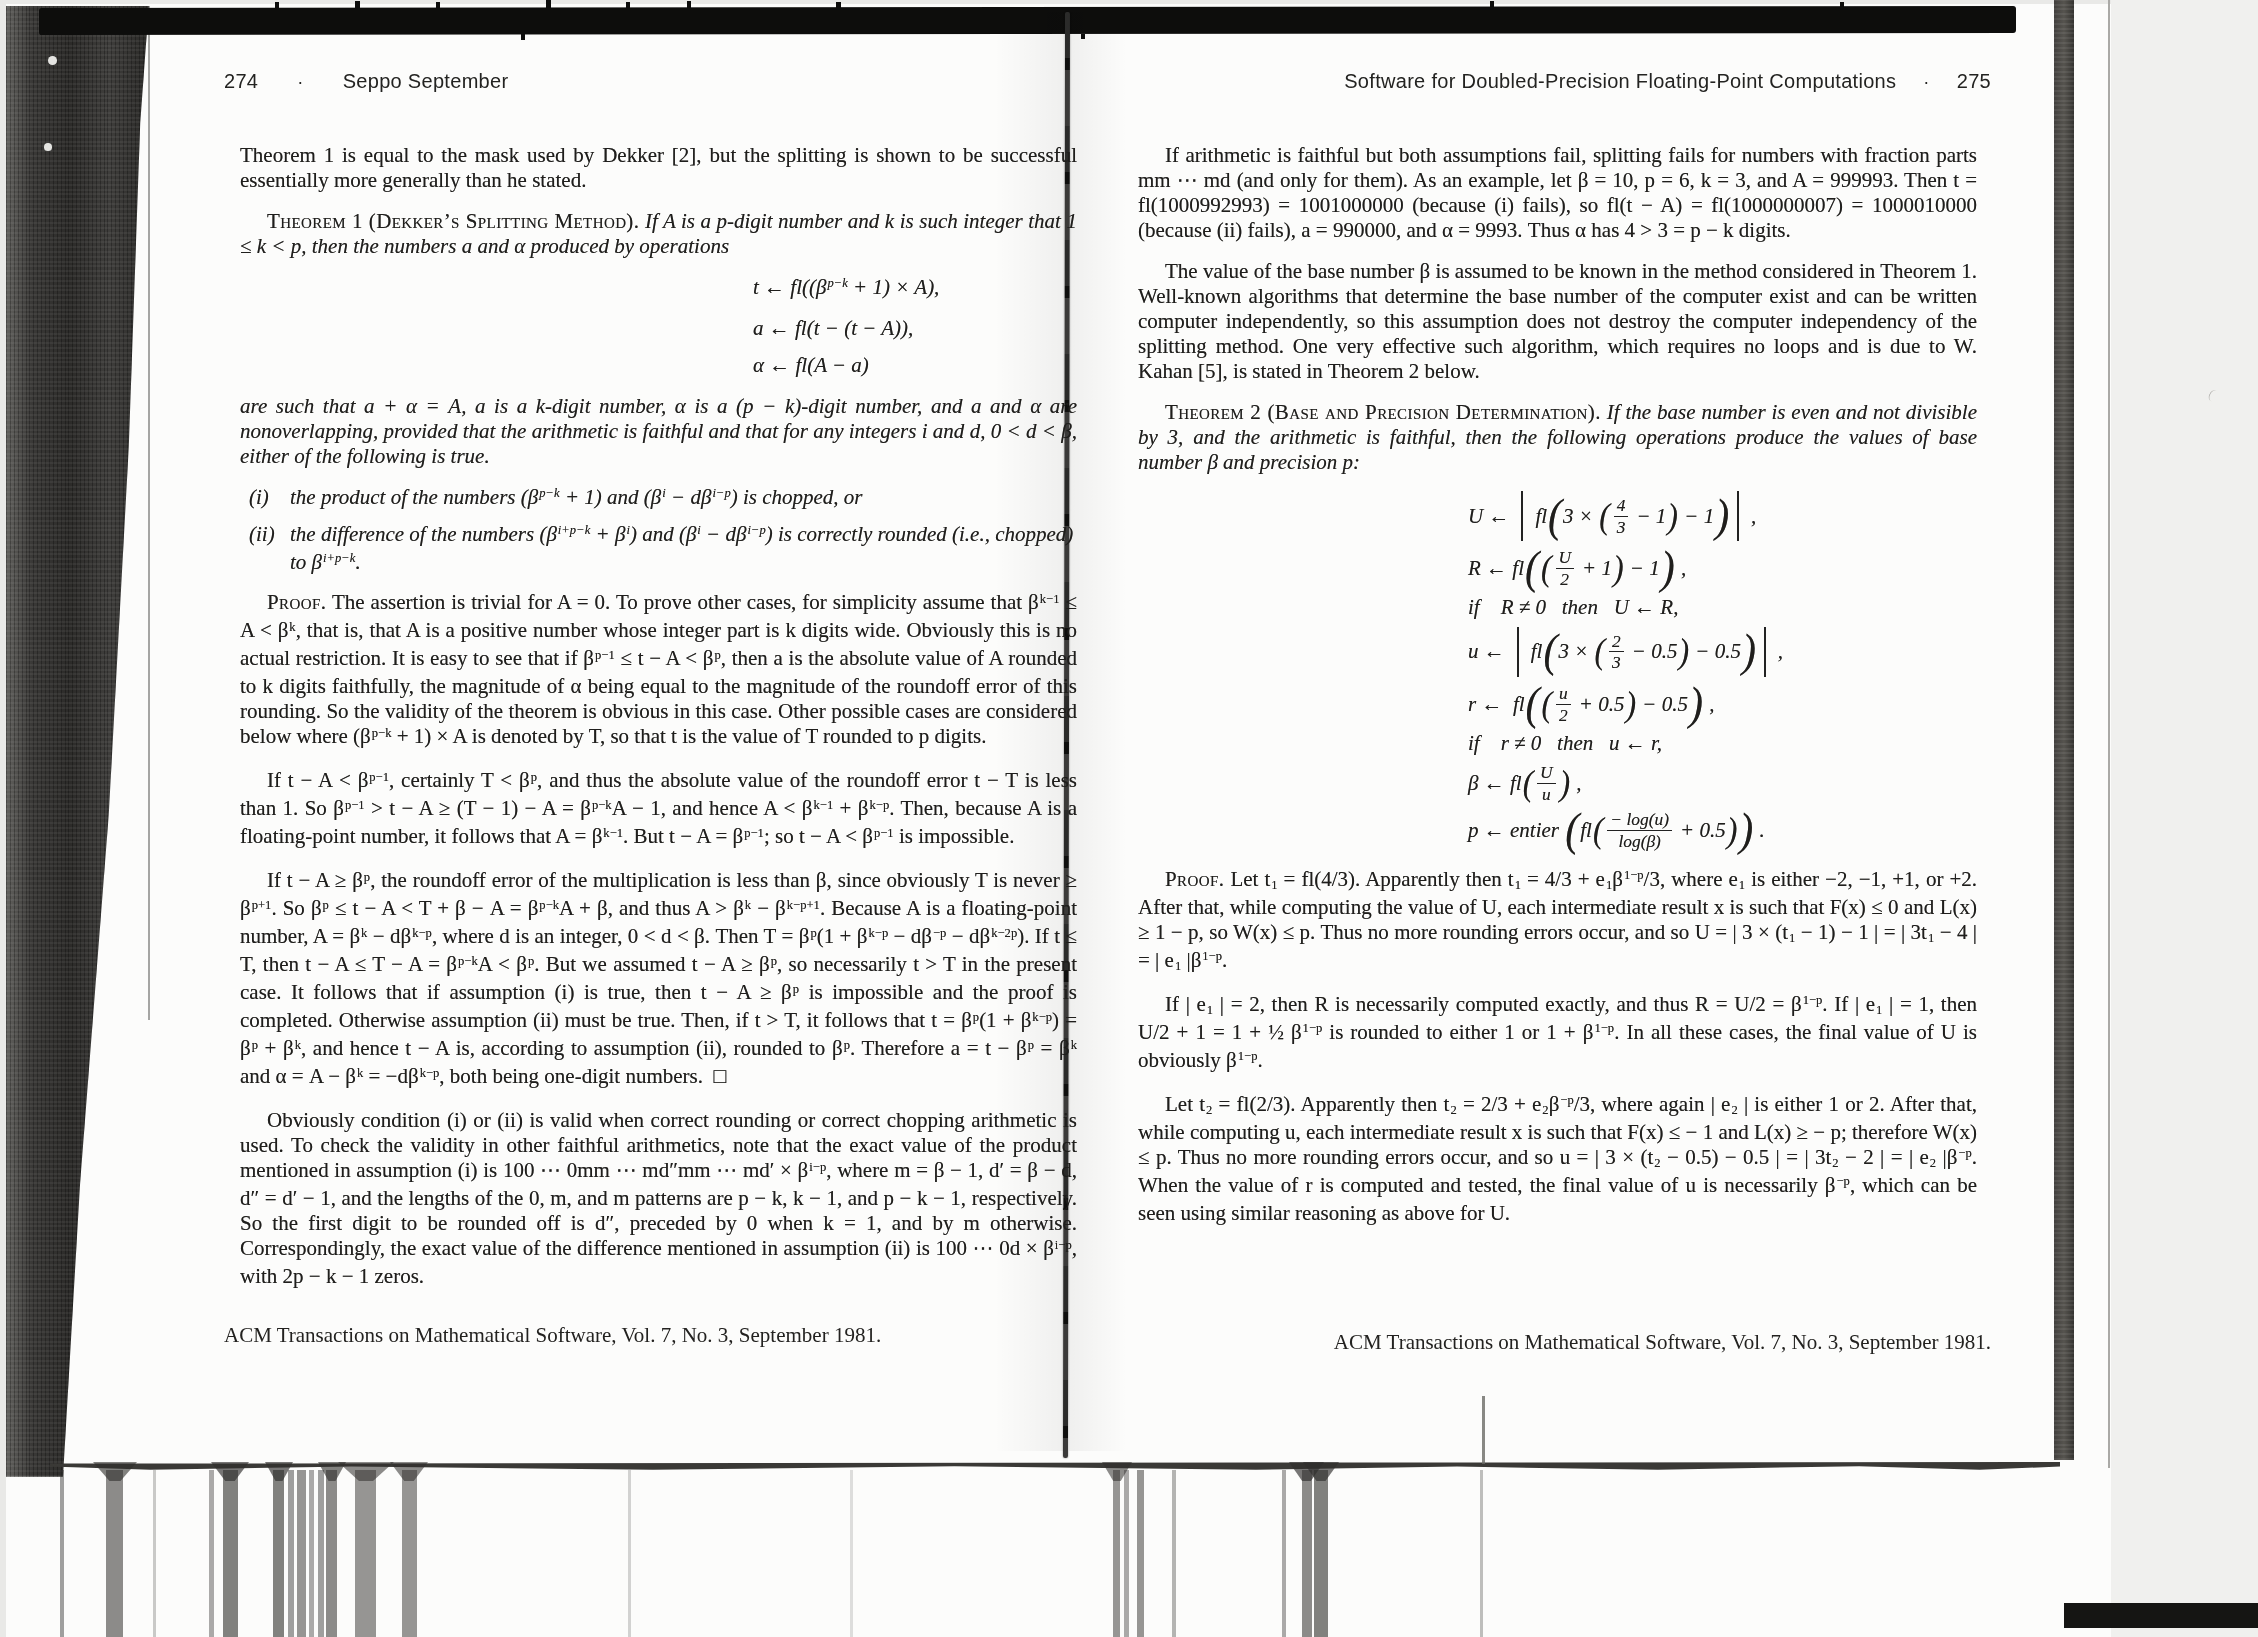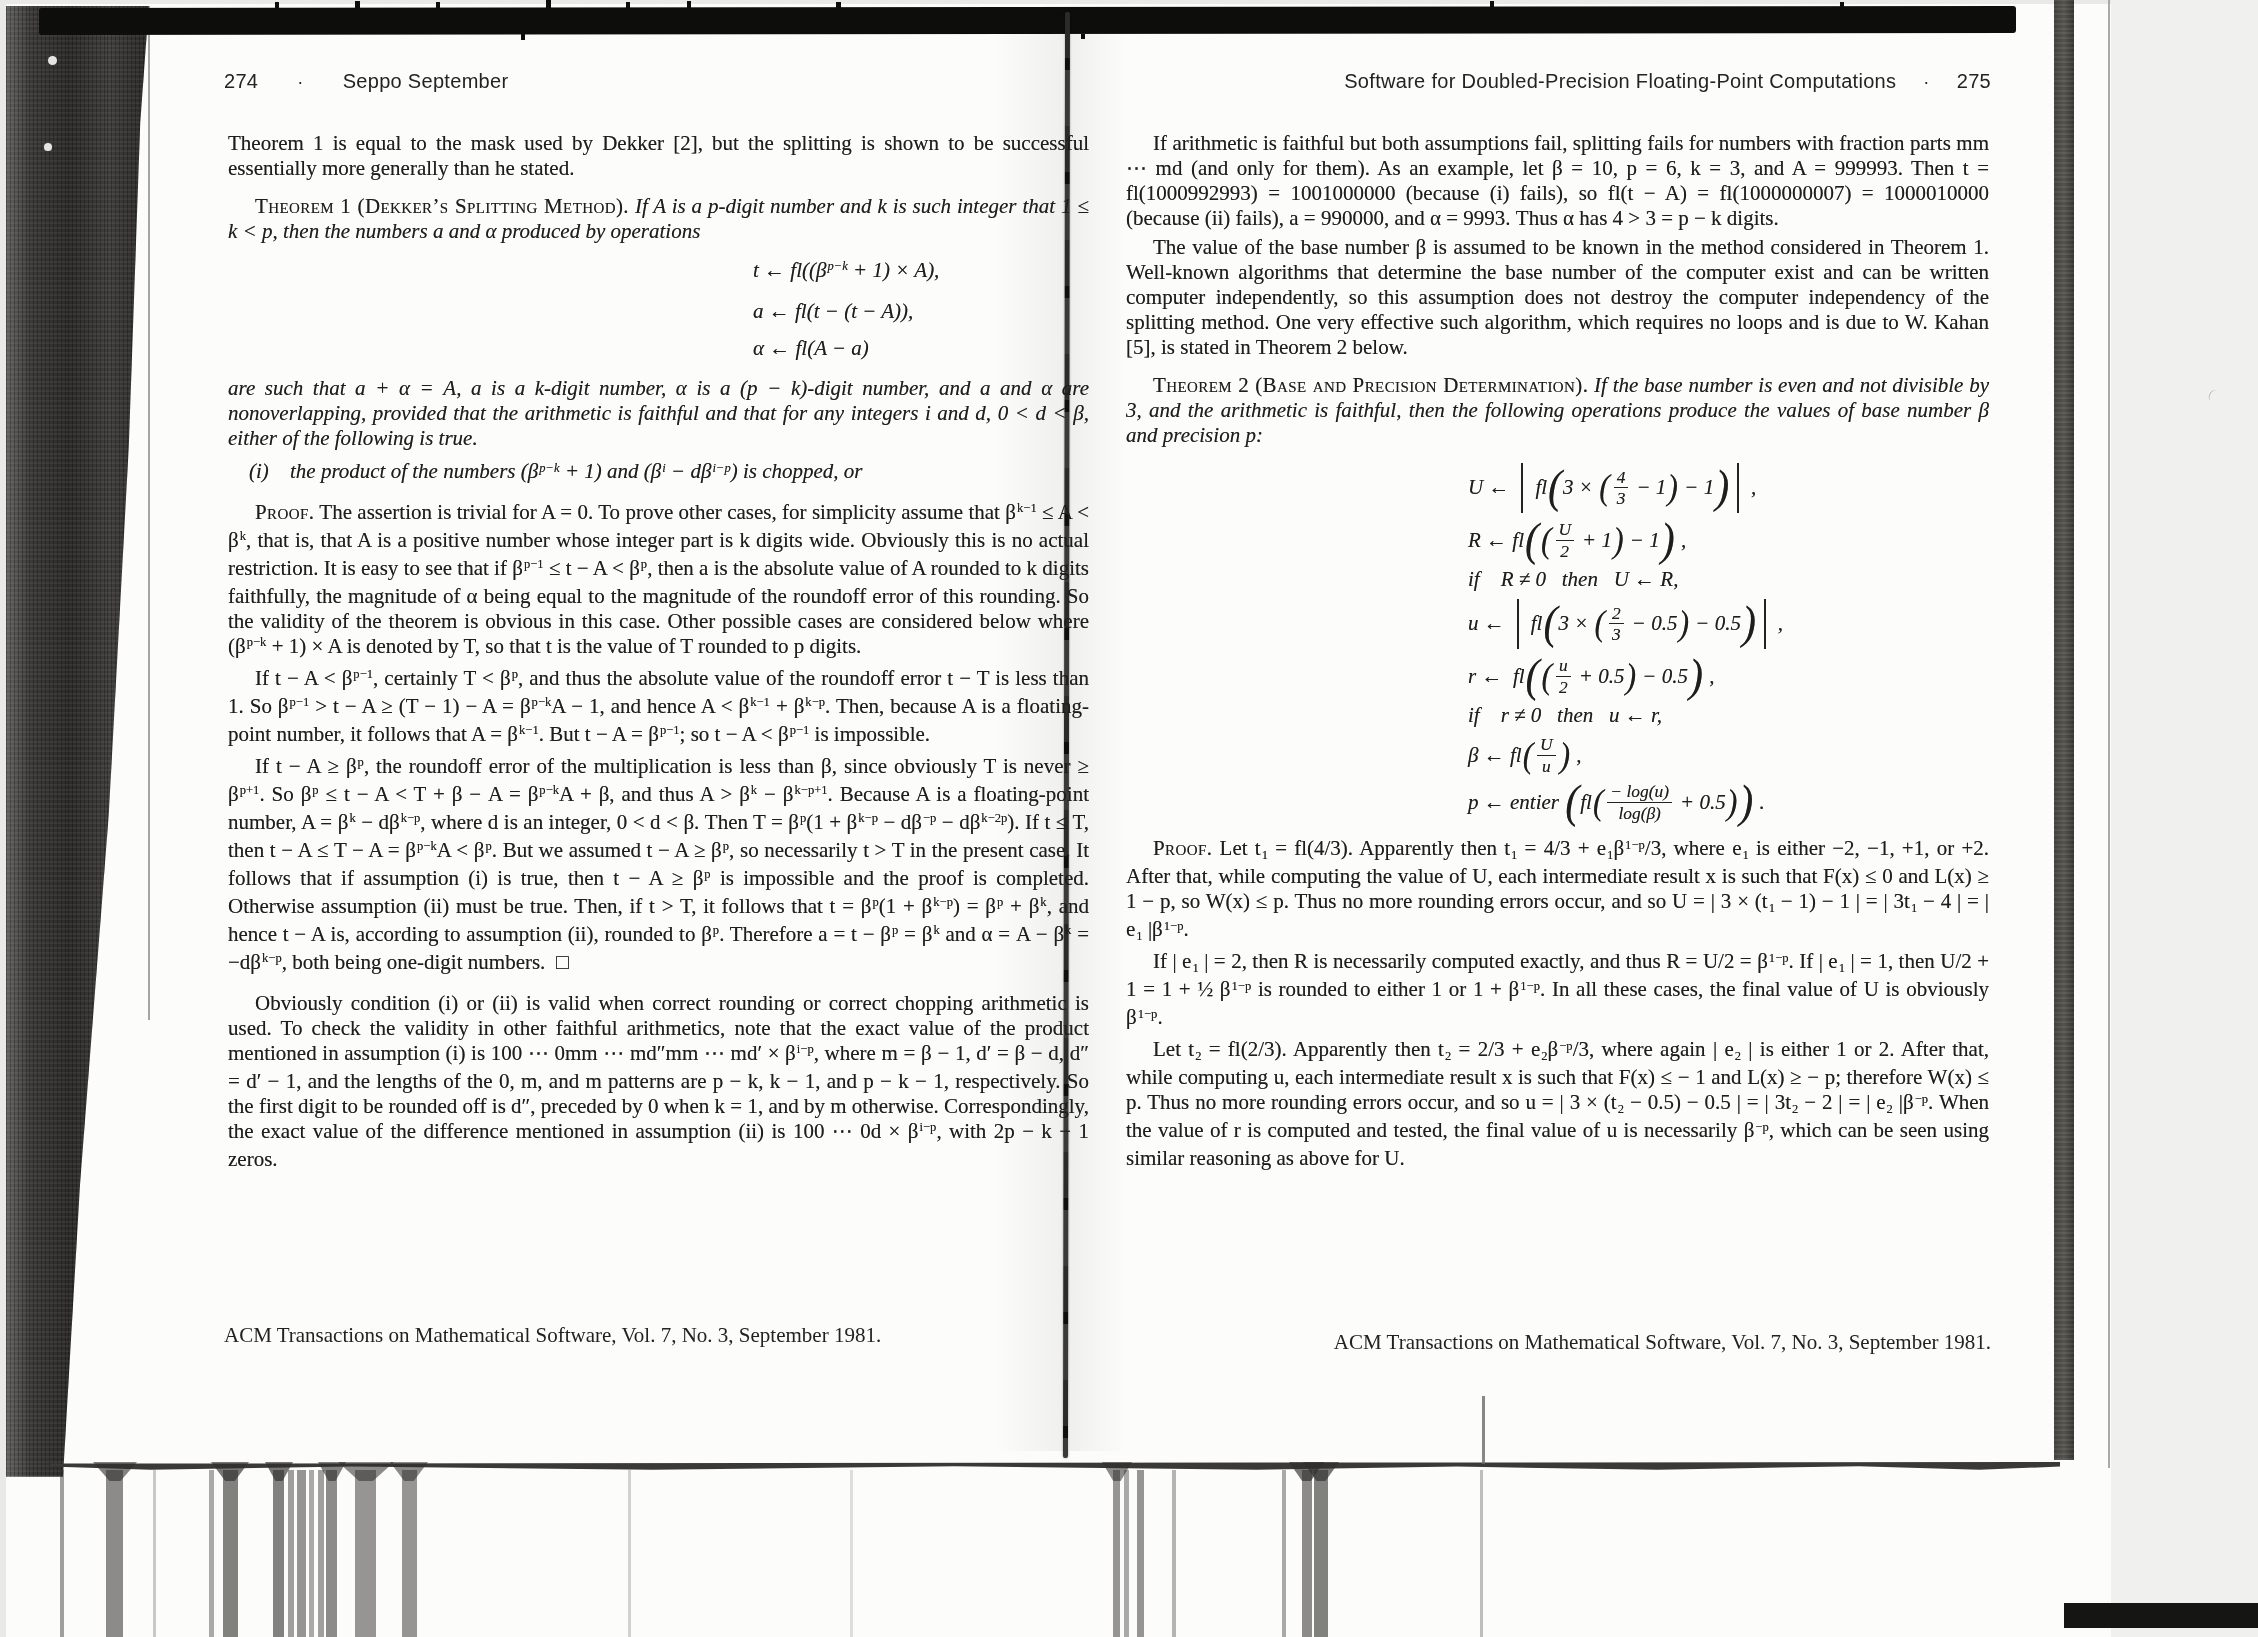--- a/index.html
+++ b/index.html
@@ -38,21 +38,21 @@
   .bottom-right-bar{position:absolute;left:2064px;top:1603px;width:194px;height:25px;background:#151513;}
   .short-mark{position:absolute;left:1482px;top:1396px;width:2.9px;height:68px;background:#6a6a67;opacity:.8;}
   .margin-speck{position:absolute;left:2209px;top:390px;width:8.7px;height:11.6px;border-left:1.9px solid #b5b4b1;
       border-radius:50%;transform:rotate(25deg);}
   
   .runhead{position:absolute;top:70px;font-family:"Liberation Sans","DejaVu Sans",sans-serif;
       font-size:20px;letter-spacing:0.3px;color:#232321;display:flex;align-items:baseline;}
   .runhead .sep{margin:0 39px;font-size:18.3px;}
   .col{position:absolute;top:127px;font-size:21px;line-height:25px;
       text-shadow:0 0 0.5px rgba(30,30,28,.55);}
-  .col p{margin:4px;text-align:justify;}
+  .col p{margin:16px;text-align:justify;}
   .indent{text-indent:27px;}
   .it{font-style:italic;}
   .sc{font-variant:small-caps;font-style:normal;letter-spacing:0.4px;}
   .mt{margin-top:12.6px !important;}
   sup{font-size:60%;vertical-align:baseline;position:relative;top:-.55em;margin-left:1px;}
   sub{font-size:60%;vertical-align:baseline;position:relative;top:.28em;margin-left:1px;}
   .diseq{margin:14.5px 0 14.5px 529px;font-style:italic;text-align:left !important;}
   .diseq div{margin:12.6px 0;}
   .eqblock{margin:15.4px 0 13.5px 346px;}
   .eq{font-style:italic;white-space:pre-wrap;margin:6.8px 0;display:flex;align-items:center;text-align:left;}
@@ -149,20 +149,21 @@
 
     <div class="diseq">
       <div>t ← fl((β<sup>p−k</sup> + 1) × A),</div>
       <div>a ← fl(t − (t − A)),</div>
       <div>α ← fl(A − a)</div>
     </div>
 
     <p class="it">are such that a + α = A, a is a k-digit number, α is a (p − k)-digit number, and a and α are nonoverlapping, provided that the arithmetic is faithful and that for any integers i and d, 0 &lt; d &lt; β, either of the following is true.</p>
 
     <div class="item"><span class="lab">(i)</span><span>the product of the numbers (β<sup>p−k</sup> + 1) and (β<sup>i</sup> − dβ<sup>i−p</sup>) is chopped, or</span></div>
+    <div class="item"><span class="lab">(ii)</span><span>the difference of the numbers (β<sup>i+p−k</sup> + β<sup>i</sup>) and (β<sup>i</sup> − dβ<sup>i−p</sup>) is correctly rounded (i.e., chopped) to β<sup>i+p−k</sup>.</span></div>
 
     <p class="mt indent"><span class="sc">Proof.</span> <span>The assertion is trivial for A = 0. To prove other cases, for simplicity assume that β<sup>k−1</sup> ≤ A &lt; β<sup>k</sup>, that is, that A is a positive number whose integer part is k digits wide. Obviously this is no actual restriction. It is easy to see that if β<sup>p−1</sup> ≤ t − A &lt; β<sup>p</sup>, then a is the absolute value of A rounded to k digits faithfully, the magnitude of α being equal to the magnitude of the roundoff error of this rounding. So the validity of the theorem is obvious in this case. Other possible cases are considered below where (β<sup>p−k</sup> + 1) × A is denoted by T, so that t is the value of T rounded to p digits.</span></p>
     <p class="indent">If t − A &lt; β<sup>p−1</sup>, certainly T &lt; β<sup>p</sup>, and thus the absolute value of the roundoff error t − T is less than 1. So β<sup>p−1</sup> &gt; t − A ≥ (T − 1) − A = β<sup>p−k</sup>A − 1, and hence A &lt; β<sup>k−1</sup> + β<sup>k−p</sup>. Then, because A is a floating-point number, it follows that A = β<sup>k−1</sup>. But t − A = β<sup>p−1</sup>; so t − A &lt; β<sup>p−1</sup> is impossible.</p>
     <p class="indent"><span>If t − A ≥ β<sup>p</sup>, the roundoff error of the multiplication is less than β, since obviously T is never ≥ β<sup>p+1</sup>. So β<sup>p</sup> ≤ t − A &lt; T + β − A = β<sup>p−k</sup>A + β, and thus A &gt; β<sup>k</sup> − β<sup>k−p+1</sup>. Because A is a floating-point number, A = β<sup>k</sup> − dβ<sup>k−p</sup>, where d is an integer, 0 &lt; d &lt; β. Then T = β<sup>p</sup>(1 + β<sup>k−p</sup> − dβ<sup>−p</sup> − dβ<sup>k−2p</sup>). If t ≤ T, then t − A ≤ T − A = β<sup>p−k</sup>A &lt; β<sup>p</sup>. But we assumed t − A ≥ β<sup>p</sup>, so necessarily t &gt; T in the present case. It follows that if assumption (i) is true, then t − A ≥ β<sup>p</sup> is impossible and the proof is completed. Otherwise assumption (ii) must be true. Then, if t &gt; T, it follows that t = β<sup>p</sup>(1 + β<sup>k−p</sup>) = β<sup>p</sup> + β<sup>k</sup>, and hence t − A is, according to assumption (ii), rounded to β<sup>p</sup>. Therefore a = t − β<sup>p</sup> = β<sup>k</sup> and α = A − β<sup>k</sup> = −dβ<sup>k−p</sup>, both being one-digit numbers.</span>&nbsp;&nbsp;<span class="tombstone">□</span></p>
 
     <p class="mt indent">Obviously condition (i) or (ii) is valid when correct rounding or correct chopping arithmetic is used. To check the validity in other faithful arithmetics, note that the exact value of the product mentioned in assumption (i) is 100 ⋯ 0mm ⋯ md″mm ⋯ md′ × β<sup>i−p</sup>, where m = β − 1, d′ = β − d, d″ = d′ − 1, and the lengths of the 0, m, and m patterns are p − k, k − 1, and p − k − 1, respectively. So the first digit to be rounded off is d″, preceded by 0 when k = 1, and by m otherwise. Correspondingly, the exact value of the difference mentioned in assumption (ii) is 100 ⋯ 0d × β<sup>i−p</sup>, with 2p − k − 1 zeros.</p>
   </div>
 
   <div class="footer" style="left:224px;top:1323px;">ACM Transactions on Mathematical Software, Vol. 7, No. 3, September 1981.</div>
 

